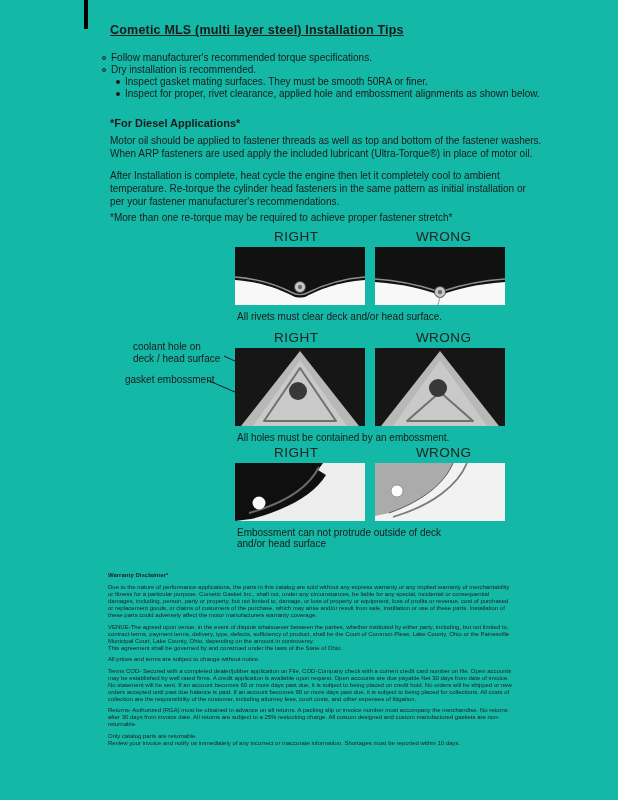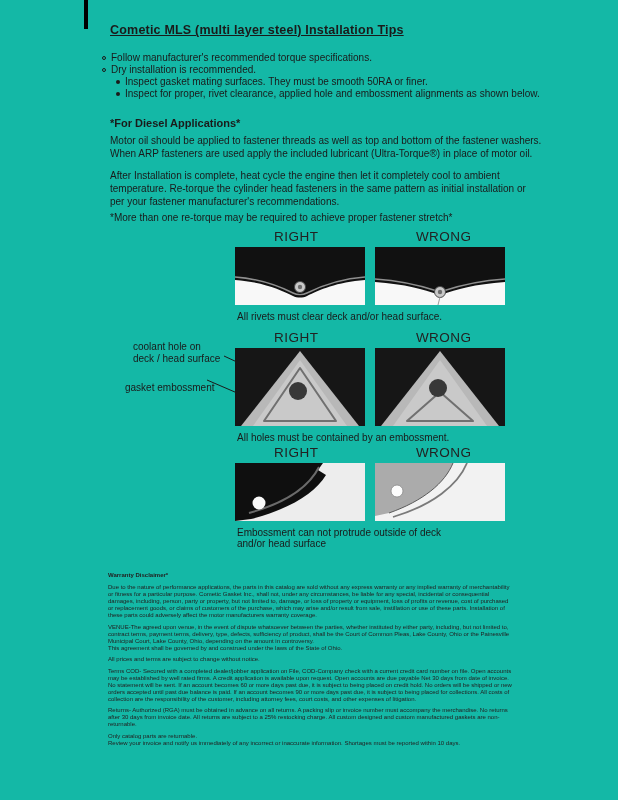--- a/index.html
+++ b/index.html
@@ -33,21 +33,21 @@
   .dg-h { width:130px; text-align:center; font-size:13.5px; letter-spacing:0.5px; color:#222; }
   .dg-imgs { display:flex; gap:10px; }
   .dg-imgs svg { display:block; }
   .dg-caption { margin-top:6px; font-size:10px; padding-left:2px; }
 
   .dg-rivets { position:absolute; left:235px; top:229px; }
   .dg-holes-wrap { position:absolute; left:0; top:330px; width:558px; height:122px; }
   .dg-holes { position:absolute; left:235px; top:0; }
   .hole-label { position:absolute; font-size:10px; line-height:11.5px; }
   .hole-label.l1 { left:133px; top:11px; }
-  .hole-label.l2 { left:125px; top:52px; }
+  .hole-label.l2 { left:125px; top:44px; }
   .leader-lines { position:absolute; left:0; top:0; pointer-events:none; }
   .dg-emboss { position:absolute; left:235px; top:445px; }
 
   .pre { white-space:pre-line; }
 
   .warranty { position:absolute; left:108px; top:572px; width:404px; font-size:6px; line-height:7px; color:#222; }
   .w-heading { font-weight:bold; margin-bottom:5px; }
   .w-p { margin-bottom:4.5px; }
 
   .footer { position:absolute; left:388px; top:757px; font-size:12px; letter-spacing:0.3px;margin-top:47px; }

